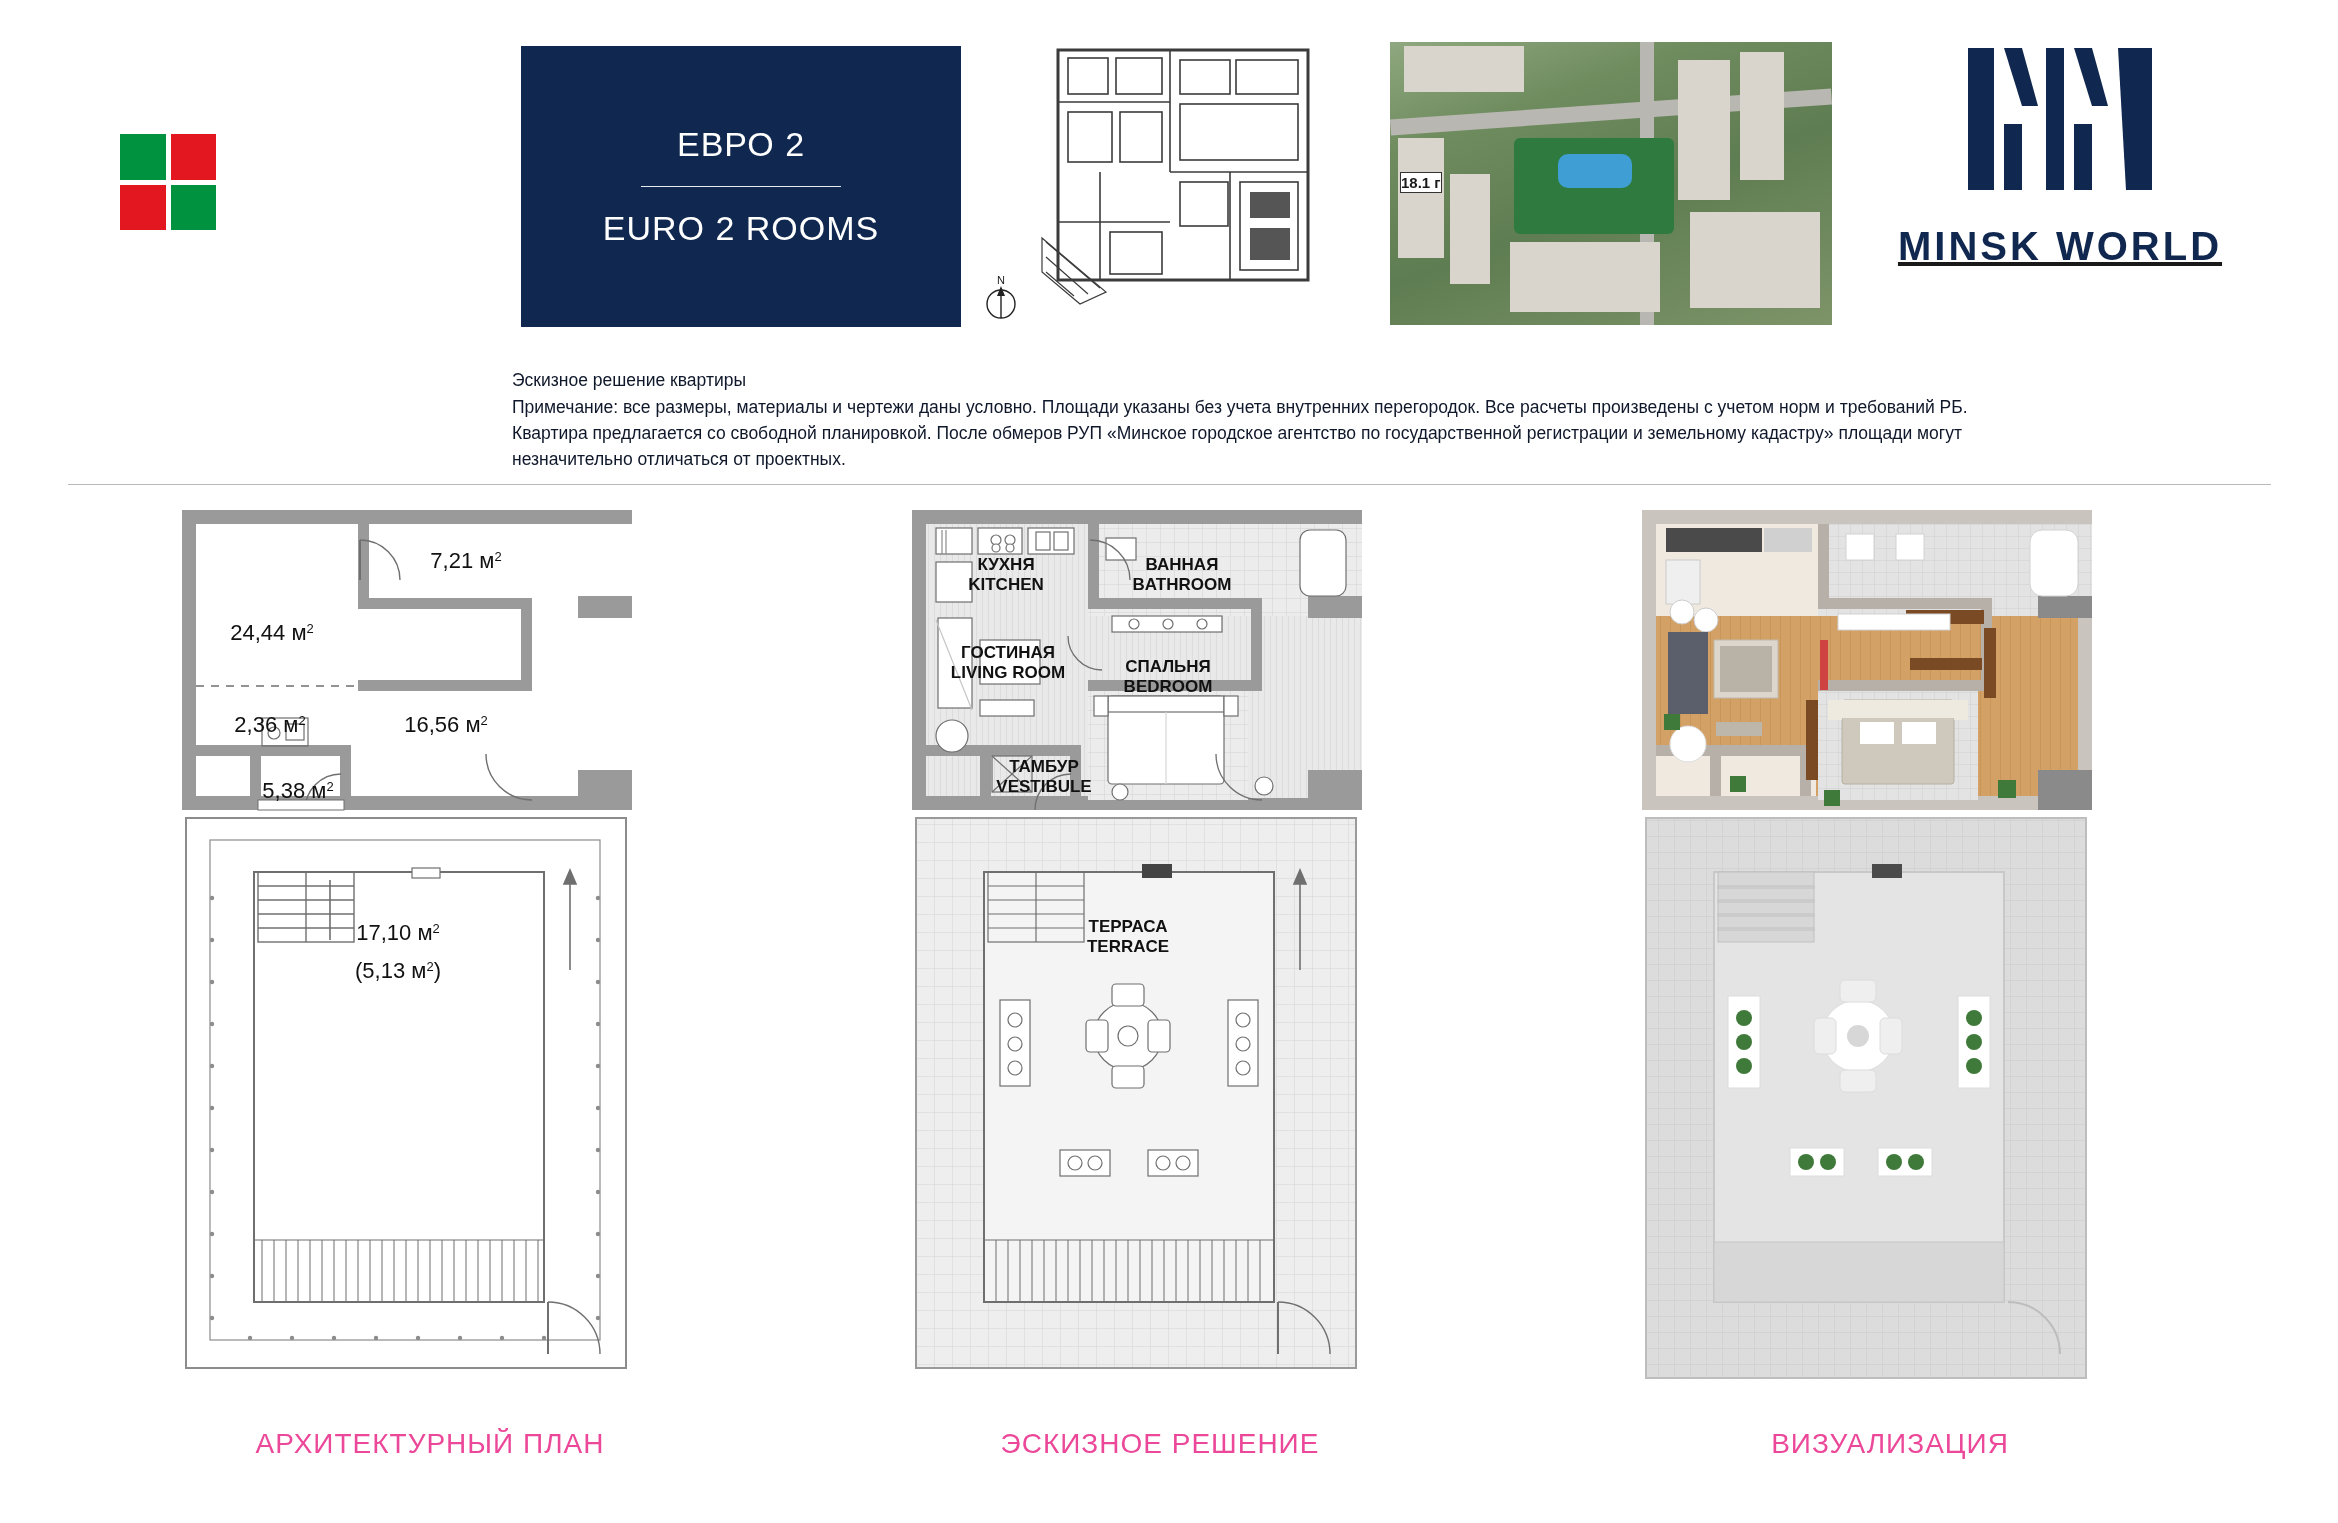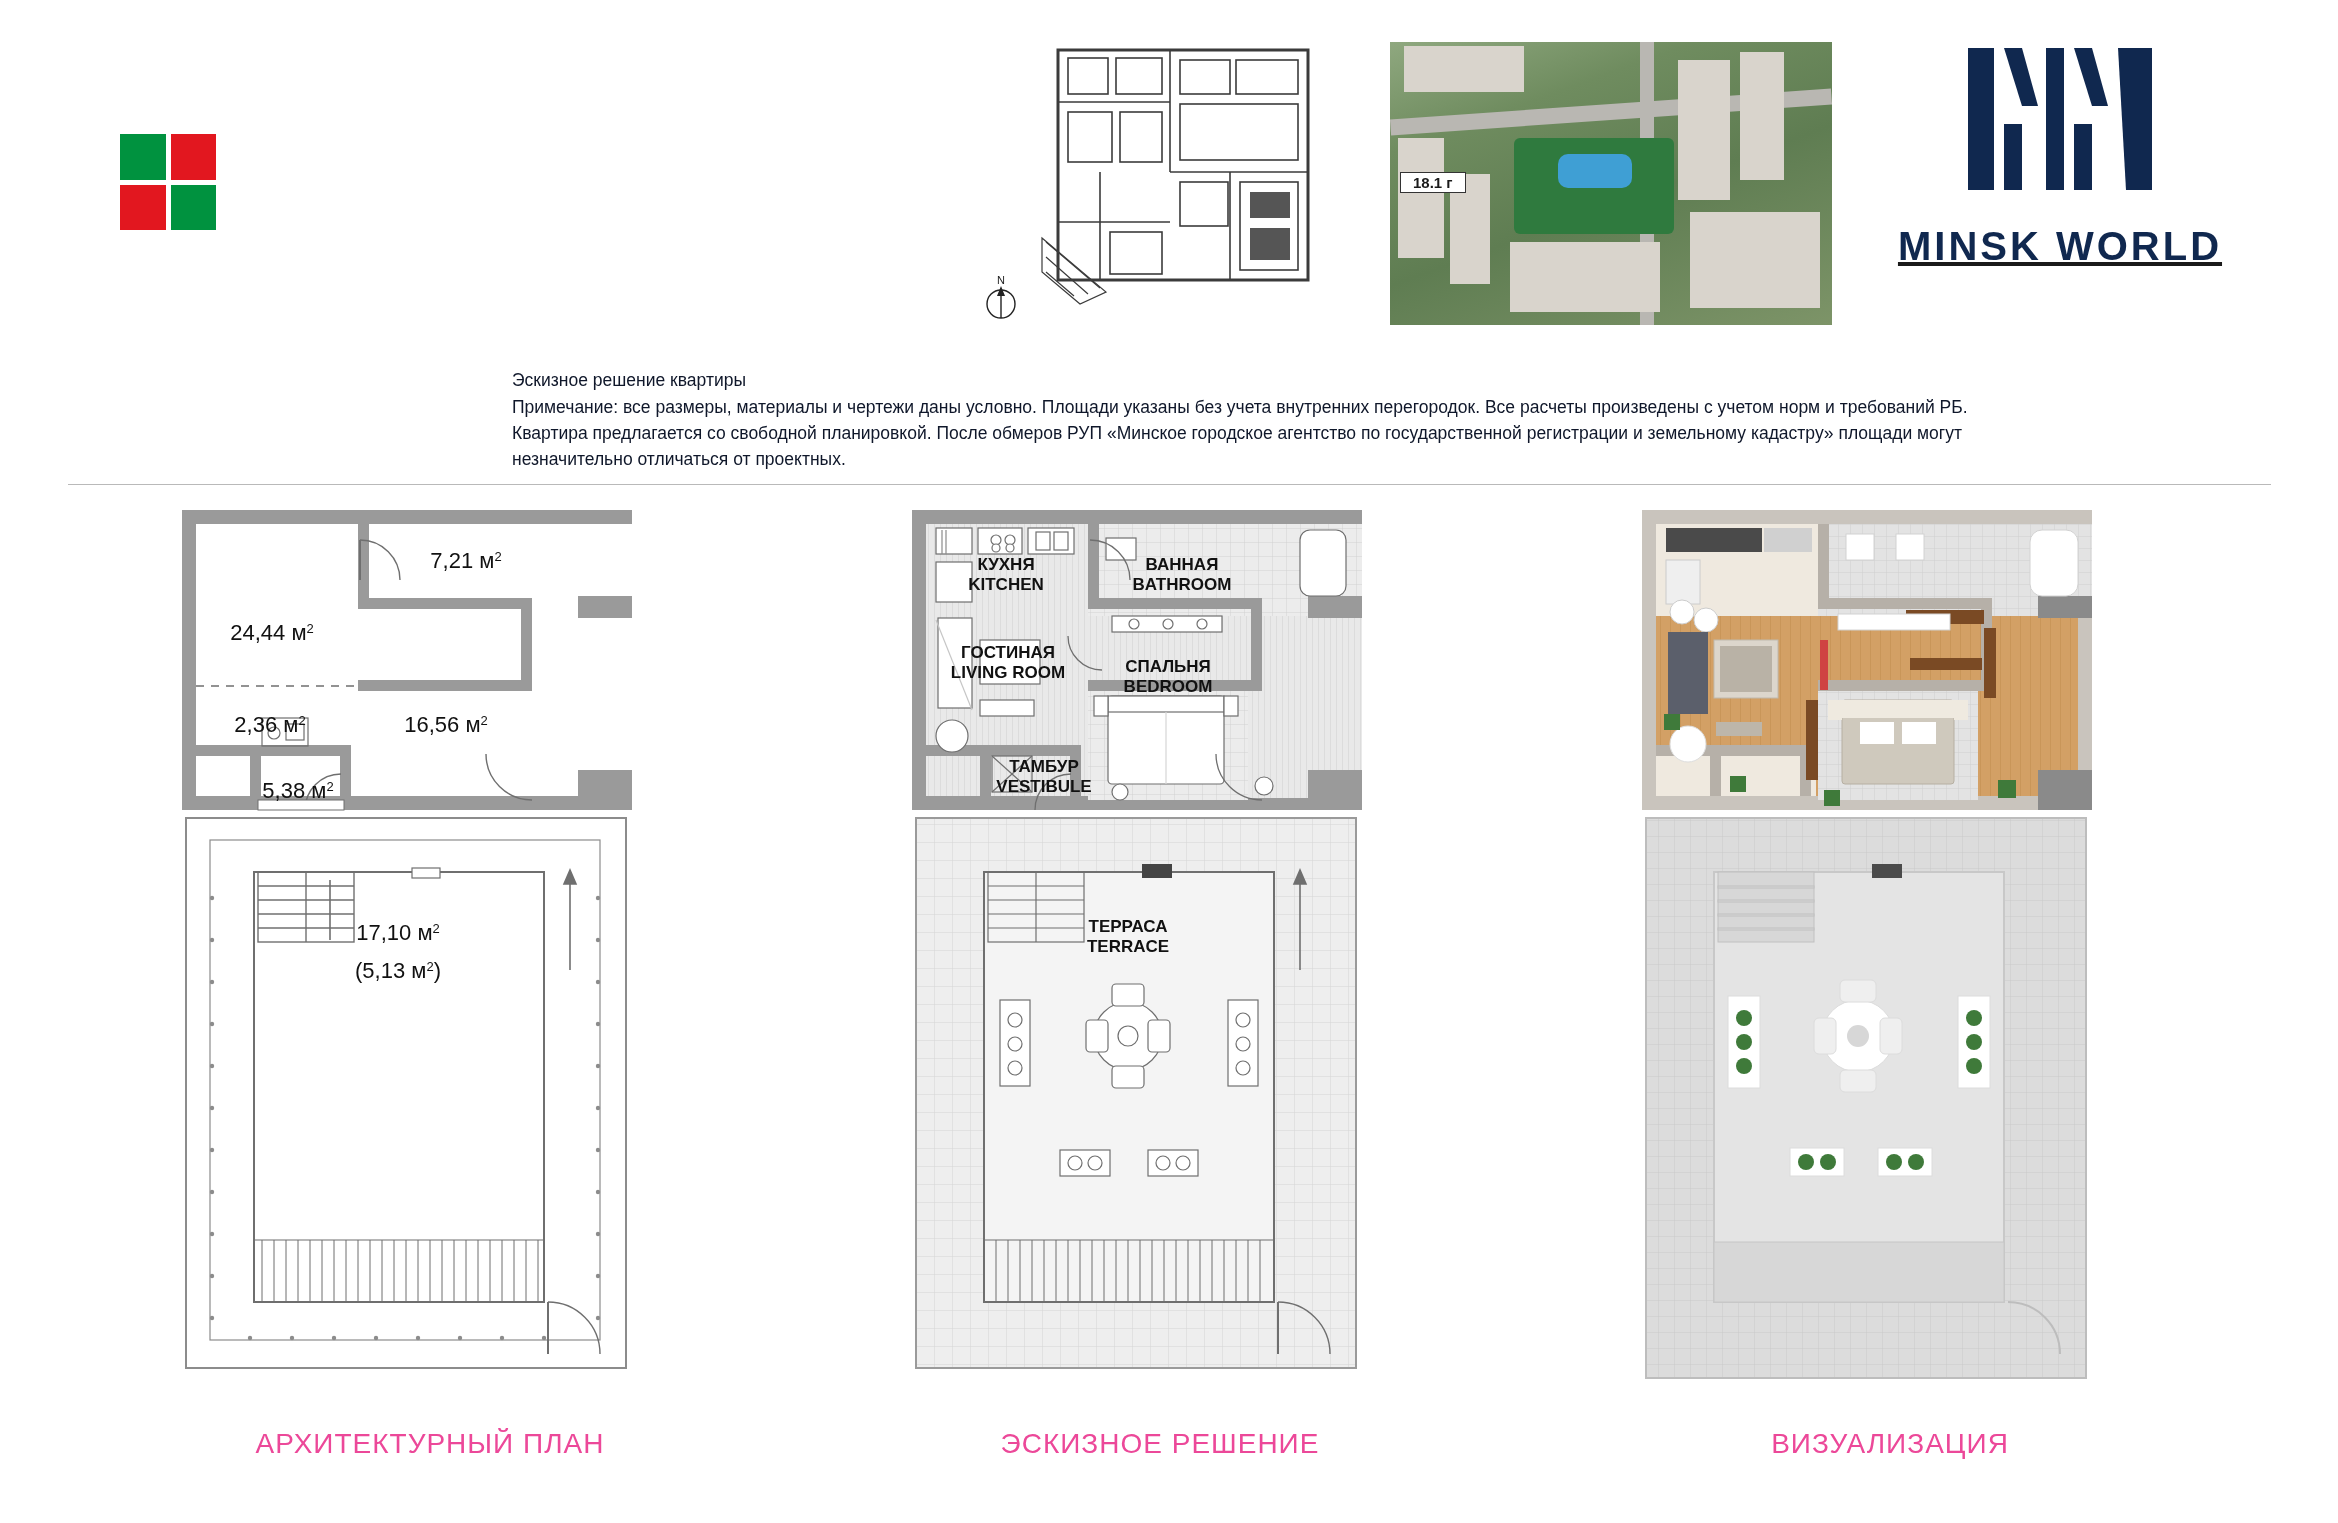--- a/index.html
+++ b/index.html
@@ -84,21 +84,21 @@
   }
   .aerial .sky { position:absolute; inset:0; background:
       linear-gradient(160deg,#8fa87f 0%,#6f8c5f 25%,#5f7d52 55%,#7d9468 100%); }
   .aerial .blockA { position:absolute; background:#d9d4cc; }
   .aerial .roadx { position:absolute; background:#b9b7b2; }
   .aerial .greenp { position:absolute; background:#2f7a3e; border-radius:6px; }
   .aerial .pool { position:absolute; background:#3f9fd4; border-radius:10px; }
   .aerial-label {
     position: absolute; left: 10px; top: 130px;
     background: #ffffff; border: 1px solid #333;
-    font-size: 15px; padding: 1px 12px; font-weight: bold;
+    font-size: 15px; padding: 1px 0; font-weight: bold;
   }
 
   
   .mw {
     position: absolute;
     left: 1880px; top: 40px;
     width: 360px; height: 290px;
     display: flex; flex-direction: column; align-items: center; justify-content: flex-start; text-decoration: underline;
   }
   .mw-mark { width: 200px; height: 160px; }
@@ -153,20 +153,25 @@
 
   <div class="dana-logo">
     <div class="dana-squares">
       <div class="sq green"></div>
       <div class="sq red"></div>
       <div class="sq red"></div>
       <div class="sq green"></div>
     </div>
   </div>
 
+  <div class="title-box">
+    <div class="t1">ЕВРО 2</div>
+    <div class="rule"></div>
+    <div class="t2">EURO 2 ROOMS</div>
+  </div>
 
   <div class="mini-plan">
     <svg width="290" height="280" viewBox="0 0 290 280">
       <rect x="0" y="0" width="290" height="280" fill="#ffffff"></rect>
       <g stroke="#3b3b3b" fill="none" stroke-width="1.6">
         <rect x="18" y="8" width="250" height="230"></rect>
         <path d="M18 60 H130 M130 8 V130 M130 130 H268 M60 130 V238 M60 180 H130 M190 130 V238 M18 180 H60"></path>
         <rect x="140" y="18" width="50" height="34"></rect>
         <rect x="196" y="18" width="62" height="34"></rect>
         <rect x="140" y="62" width="118" height="56"></rect>

